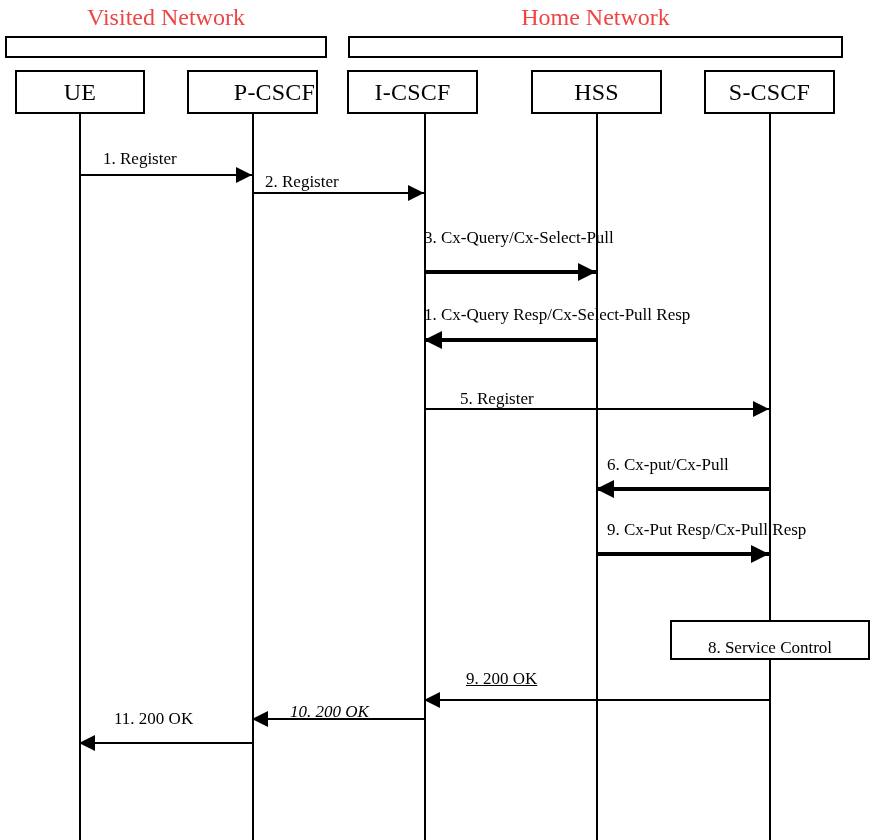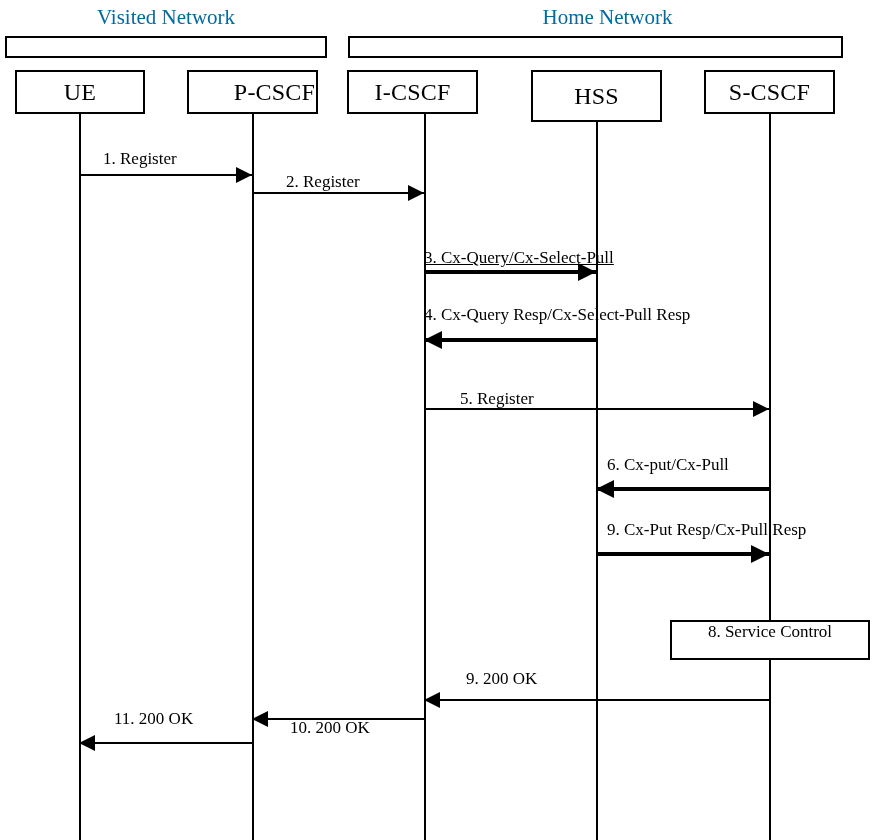--- a/index.html
+++ b/index.html
@@ -10,25 +10,25 @@
   #stage{
     position:relative;
     width:874px;
     height:840px;
     background:#ffffff;
     overflow:hidden;
   }
   
   .net-title{
     position:absolute;
-    font-size:21px;
+    font-size:24px;
     line-height:26px;
     text-align:center;
     white-space:nowrap;
-    color:#0369a1;
+    color:#ef4444;
   }
   
   .net-bar{
     position:absolute;
     border:2px solid #000000;
     background:#ffffff;
     box-sizing:border-box;
   }
   
   .actor-box{
@@ -71,34 +71,34 @@
     white-space:nowrap;
     color:#000000;
   }
   
   .action-box{
     position:absolute;
     border:2px solid #000000;
     background:#ffffff;
     box-sizing:border-box;
     display:flex;
-    align-items:flex-start;
+    align-items:flex-end;
     justify-content:center;
     font-size:17px;
     white-space:nowrap;
     z-index:5;
   }
 </style>
 </head>
 <body>
 
 <div id="stage">
   <div id="net-titles">
       <div class="net-title" style="left: 5px; top: 4px; width: 322px;">Visited Network</div>
-      <div class="net-title" style="left: 360px; top: 4px; width: 495px;">Home Network</div>
+      <div class="net-title" style="left: 348px; top: 4px; width: 495px;">Home Network</div>
     </div>
   <div id="net-bars">
       <div class="net-bar" style="left: 5px; top: 36px; width: 322px; height: 22px;"></div>
       <div class="net-bar" style="left: 348px; top: 36px; width: 495px; height: 22px;"></div>
     </div>
   <div id="lifelines">
       <div class="lifeline" style="left: 79px; top: 114px; height: 726px;"></div>
       <div class="lifeline" style="left: 252px; top: 114px; height: 726px;"></div>
       <div class="lifeline" style="left: 424px; top: 114px; height: 726px;"></div>
       <div class="lifeline" style="left: 596px; top: 114px; height: 726px;"></div>
@@ -107,72 +107,72 @@
   <div id="actors">
       <div class="actor-box" style="left: 15px; top: 70px; width: 130px; height: 44px;">
         <span>UE</span>
       </div>
       <div class="actor-box" style="left: 187px; top: 70px; width: 131px; height: 44px; padding-left: 44px;">
         <span>P-CSCF</span>
       </div>
       <div class="actor-box" style="left: 347px; top: 70px; width: 131px; height: 44px;">
         <span>I-CSCF</span>
       </div>
-      <div class="actor-box" style="left: 531px; top: 70px; width: 131px; height: 52px;">
+      <div class="actor-box" style="left: 531px; top: 70px; width: 131px; height: 44px;">
         <span>HSS</span>
       </div>
       <div class="actor-box" style="left: 704px; top: 70px; width: 131px; height: 44px;">
         <span>S-CSCF</span>
       </div>
     </div>
   <div id="messages">
       <div class="msg">
         <div class="msg-line" style="left: 79px; top: 174px; width: 173px; height: 2px; position: absolute;"></div>
         <div class="msg-head right" style="border-top-width: 8px; border-bottom-width: 8px; border-left-width: 16px; left: 236px; top: 167px;"></div>
         <div class="msg-label" style="left: 103px; top: 149px;">1. Register</div>
       </div>
       <div class="msg">
         <div class="msg-line" style="left: 252px; top: 192px; width: 172px; height: 2px; position: absolute;"></div>
         <div class="msg-head right" style="border-top-width: 8px; border-bottom-width: 8px; border-left-width: 16px; left: 408px; top: 185px;"></div>
-        <div class="msg-label" style="left: 265px; top: 172px; margin-left: 21px;">2. Register</div>
+        <div class="msg-label" style="left: 265px; top: 172px;">2. Register</div>
       </div>
       <div class="msg">
         <div class="msg-line" style="left: 424px; top: 270px; width: 172px; height: 4px; position: absolute;"></div>
         <div class="msg-head right" style="border-top-width: 9px; border-bottom-width: 9px; border-left-width: 18px; left: 578px; top: 263px;"></div>
-        <div class="msg-label" style="left: 424px; top: 248px; text-decoration: underline;">3. Cx-Query/Cx-Select-Pull</div>
+        <div class="msg-label" style="left: 424px; top: 228px;">3. Cx-Query/Cx-Select-Pull</div>
       </div>
       <div class="msg">
         <div class="msg-line" style="left: 424px; top: 338px; width: 172px; height: 4px; position: absolute;"></div>
         <div class="msg-head left" style="border-top-width: 9px; border-bottom-width: 9px; border-right-width: 18px; left: 424px; top: 331px;"></div>
-        <div class="msg-label" style="left: 424px; top: 305px;">4. Cx-Query Resp/Cx-Select-Pull Resp</div>
+        <div class="msg-label" style="left: 424px; top: 305px;">1. Cx-Query Resp/Cx-Select-Pull Resp</div>
       </div>
       <div class="msg">
         <div class="msg-line" style="left: 424px; top: 408px; width: 345px; height: 2px; position: absolute;"></div>
         <div class="msg-head right" style="border-top-width: 8px; border-bottom-width: 8px; border-left-width: 16px; left: 753px; top: 401px;"></div>
         <div class="msg-label" style="left: 434px; top: 389px; margin-left: 26px;">5. Register</div>
       </div>
       <div class="msg">
         <div class="msg-line" style="left: 596px; top: 487px; width: 173px; height: 4px; position: absolute;"></div>
         <div class="msg-head left" style="border-top-width: 9px; border-bottom-width: 9px; border-right-width: 18px; left: 596px; top: 480px;"></div>
         <div class="msg-label" style="left: 607px; top: 455px;">6. Cx-put/Cx-Pull</div>
       </div>
       <div class="msg">
         <div class="msg-line" style="left: 596px; top: 552px; width: 173px; height: 4px; position: absolute;"></div>
         <div class="msg-head right" style="border-top-width: 9px; border-bottom-width: 9px; border-left-width: 18px; left: 751px; top: 545px;"></div>
         <div class="msg-label" style="left: 607px; top: 520px;">9. Cx-Put Resp/Cx-Pull Resp</div>
       </div>
       <div class="msg">
         <div class="msg-line" style="left: 424px; top: 699px; width: 345px; height: 2px; position: absolute;"></div>
         <div class="msg-head left" style="border-top-width: 8px; border-bottom-width: 8px; border-right-width: 16px; left: 424px; top: 692px;"></div>
-        <div class="msg-label" style="left: 466px; top: 669px;">9. 200 OK</div>
+        <div class="msg-label" style="left: 466px; top: 669px; text-decoration: underline;">9. 200 OK</div>
       </div>
       <div class="msg">
         <div class="msg-line" style="left: 252px; top: 718px; width: 172px; height: 2px; position: absolute;"></div>
         <div class="msg-head left" style="border-top-width: 8px; border-bottom-width: 8px; border-right-width: 16px; left: 252px; top: 711px;"></div>
-        <div class="msg-label" style="left: 290px; top: 718px;">10. 200 OK</div>
+        <div class="msg-label" style="left: 290px; top: 702px; font-style: italic;">10. 200 OK</div>
       </div>
       <div class="msg">
         <div class="msg-line" style="left: 79px; top: 742px; width: 173px; height: 2px; position: absolute;"></div>
         <div class="msg-head left" style="border-top-width: 8px; border-bottom-width: 8px; border-right-width: 16px; left: 79px; top: 735px;"></div>
         <div class="msg-label" style="left: 114px; top: 709px;">11. 200 OK</div>
       </div>
     </div>
   <div id="actions">
       <div class="action-box" style="left: 670px; top: 620px; width: 200px; height: 40px;">
         <span>8. Service Control</span>

